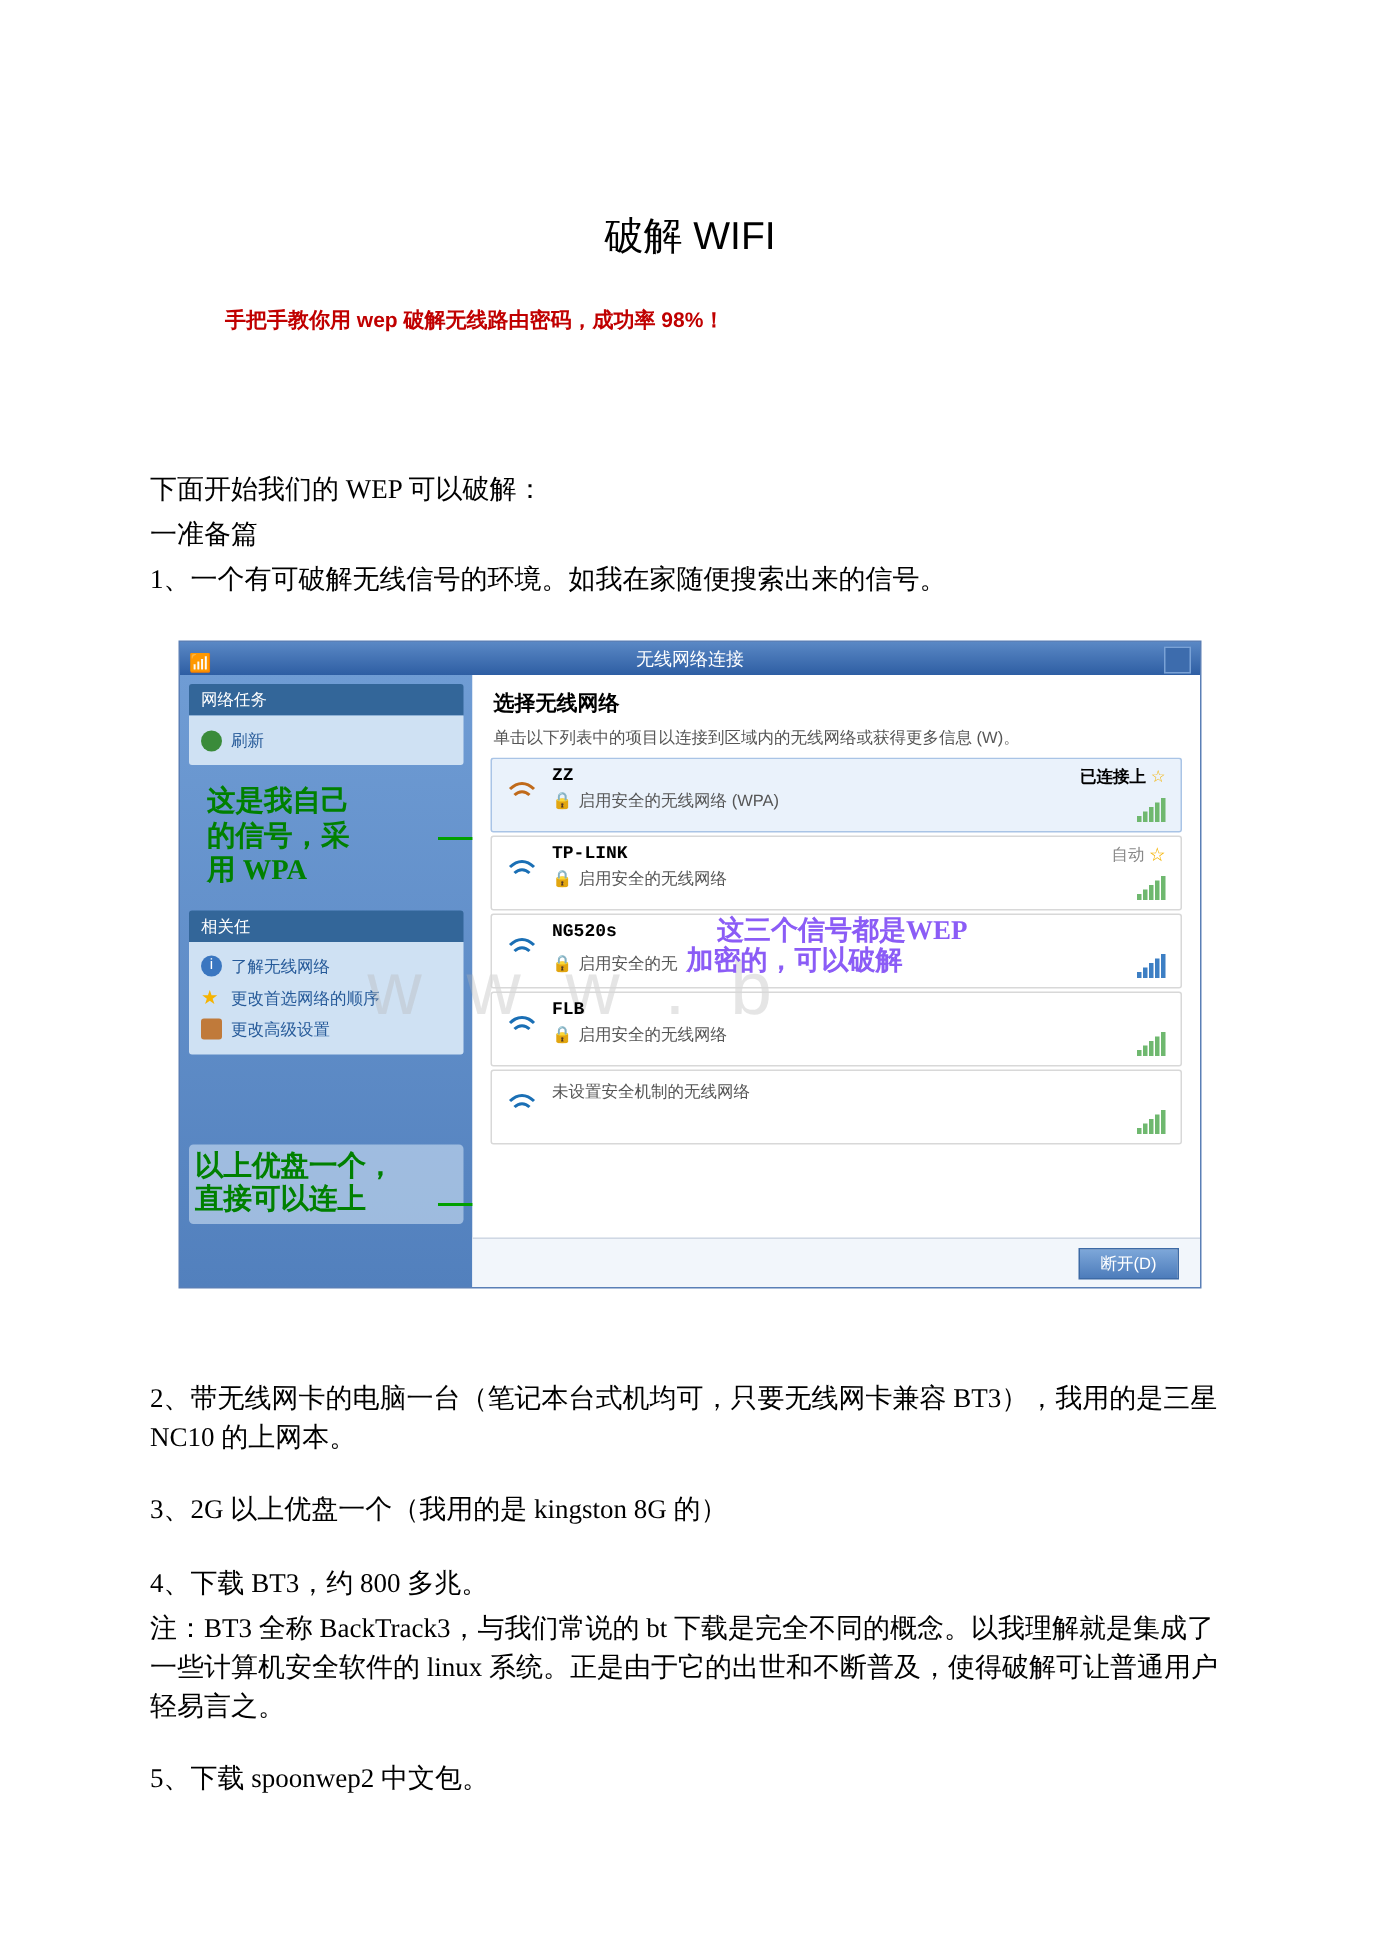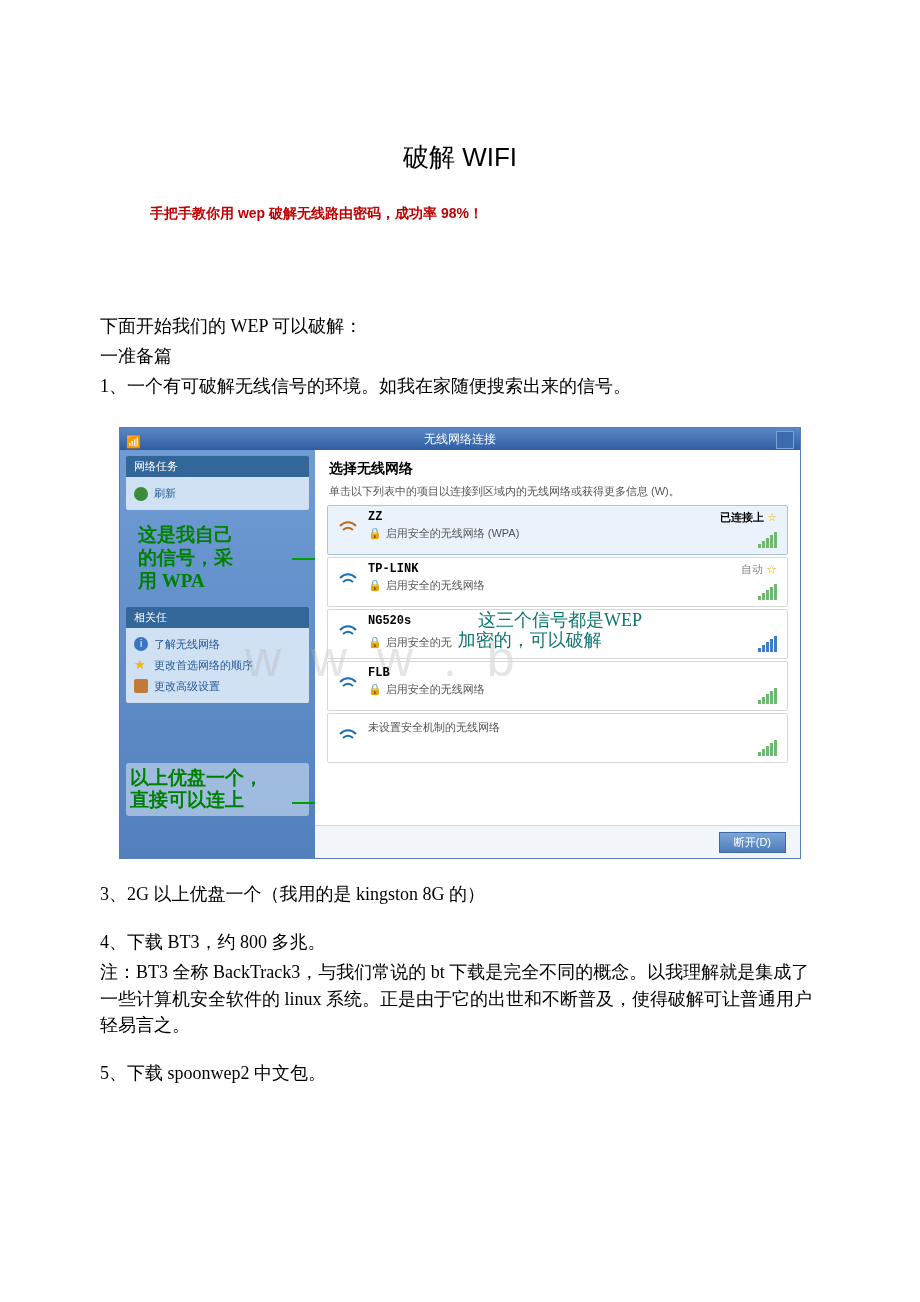--- a/index.html
+++ b/index.html
@@ -159,23 +159,23 @@
   .sig span:nth-child(2){height:7px}
   .sig span:nth-child(3){height:10px}
   .sig span:nth-child(4){height:13px}
   .sig span:nth-child(5){height:16px}
   .status-right {
     position:absolute; right:10px; top:4px; font-size:11px;
   }
   .status-right .star { color:#f5b301; }
   .annot-wep {
     font-family:"KaiTi","楷体",serif;
-    color:#0f766e;
+    color:#8b5cf6;
     font-size:18px;
-    font-weight:normal;
+    font-weight:bold;
     line-height:1.15;
   }
   .arrow-green {
     position:absolute;
     border-top: 2px solid #00a000;
     width: 30px;
   }
   .arrow-green::after {
     content:""; position:absolute; right:-2px; top:-5px;
     border-left:8px solid #00a000; border-top:5px solid transparent; border-bottom:5px solid transparent;
@@ -365,17 +365,18 @@
           </div>
 
         </div>
         <div class="xp-foot">
           <button>断开(D)</button>
         </div>
       </div>
     </div>
   </div>
 
+  <p class="para gap-after-img">2、带无线网卡的电脑一台（笔记本台式机均可，只要无线网卡兼容 BT3），我用的是三星 NC10 的上网本。</p>
   <p class="para gap">3、2G 以上优盘一个（我用的是 kingston 8G 的）</p>
   <p class="para gap">4、下载 BT3，约 800 多兆。</p>
   <p class="para">注：BT3 全称 BackTrack3，与我们常说的 bt 下载是完全不同的概念。以我理解就是集成了一些计算机安全软件的 linux 系统。正是由于它的出世和不断普及，使得破解可让普通用户轻易言之。</p>
   <p class="para gap">5、下载 spoonwep2 中文包。</p>
 </div>
 
 </body></html>

